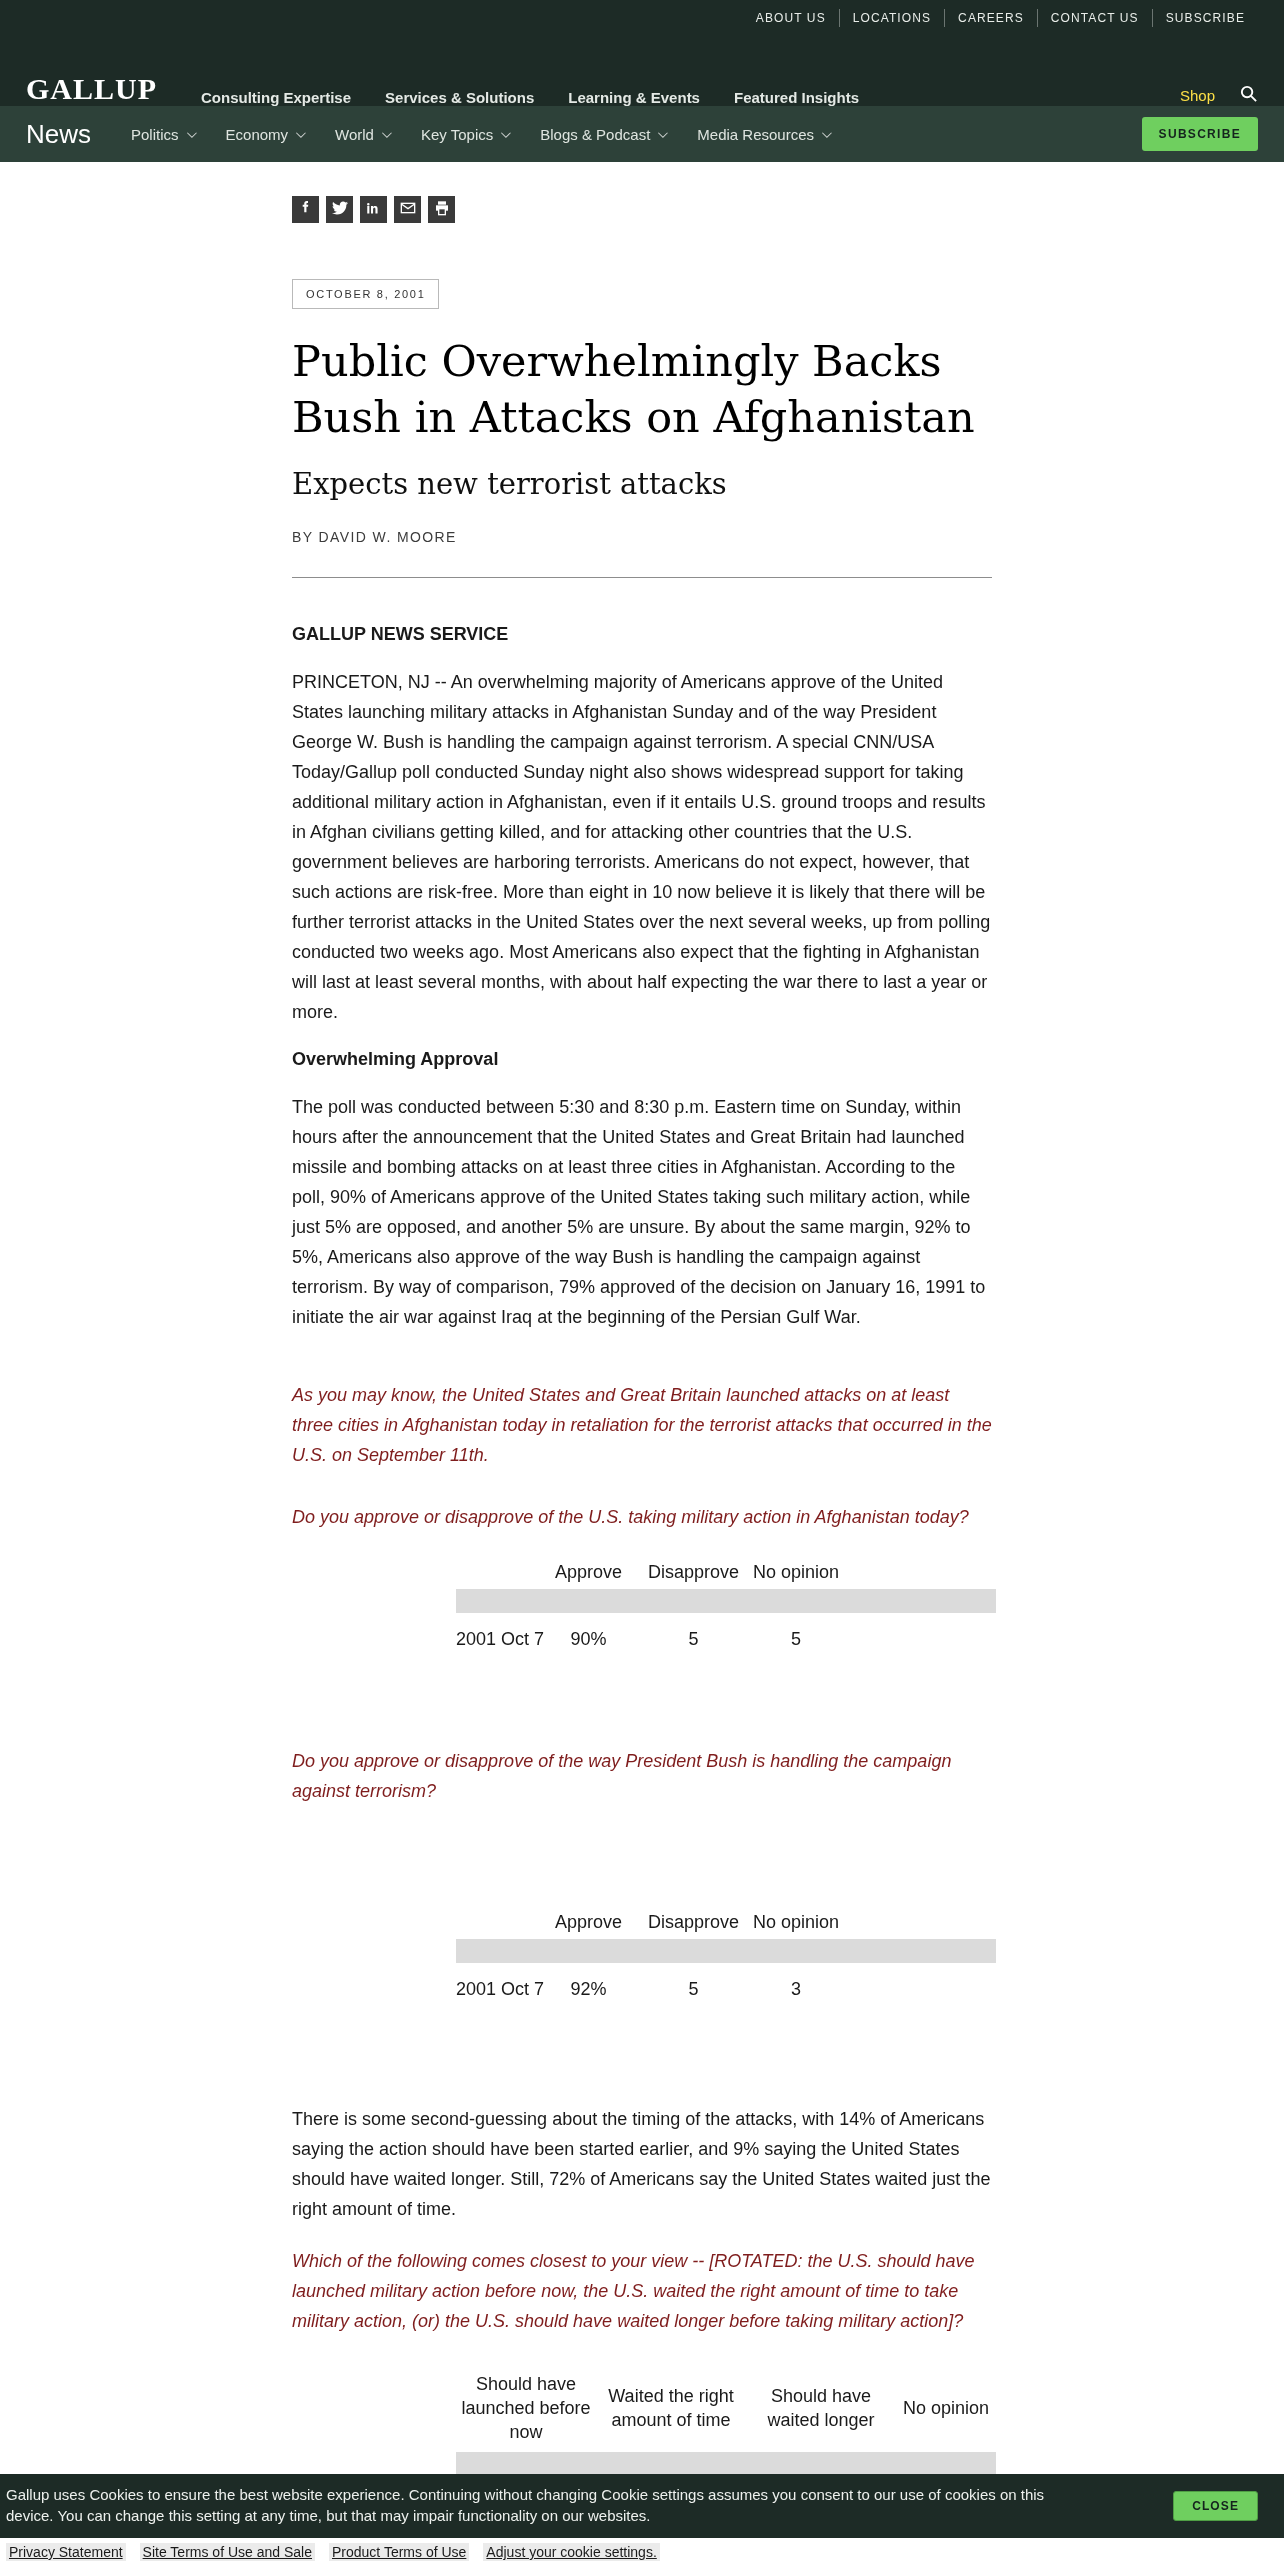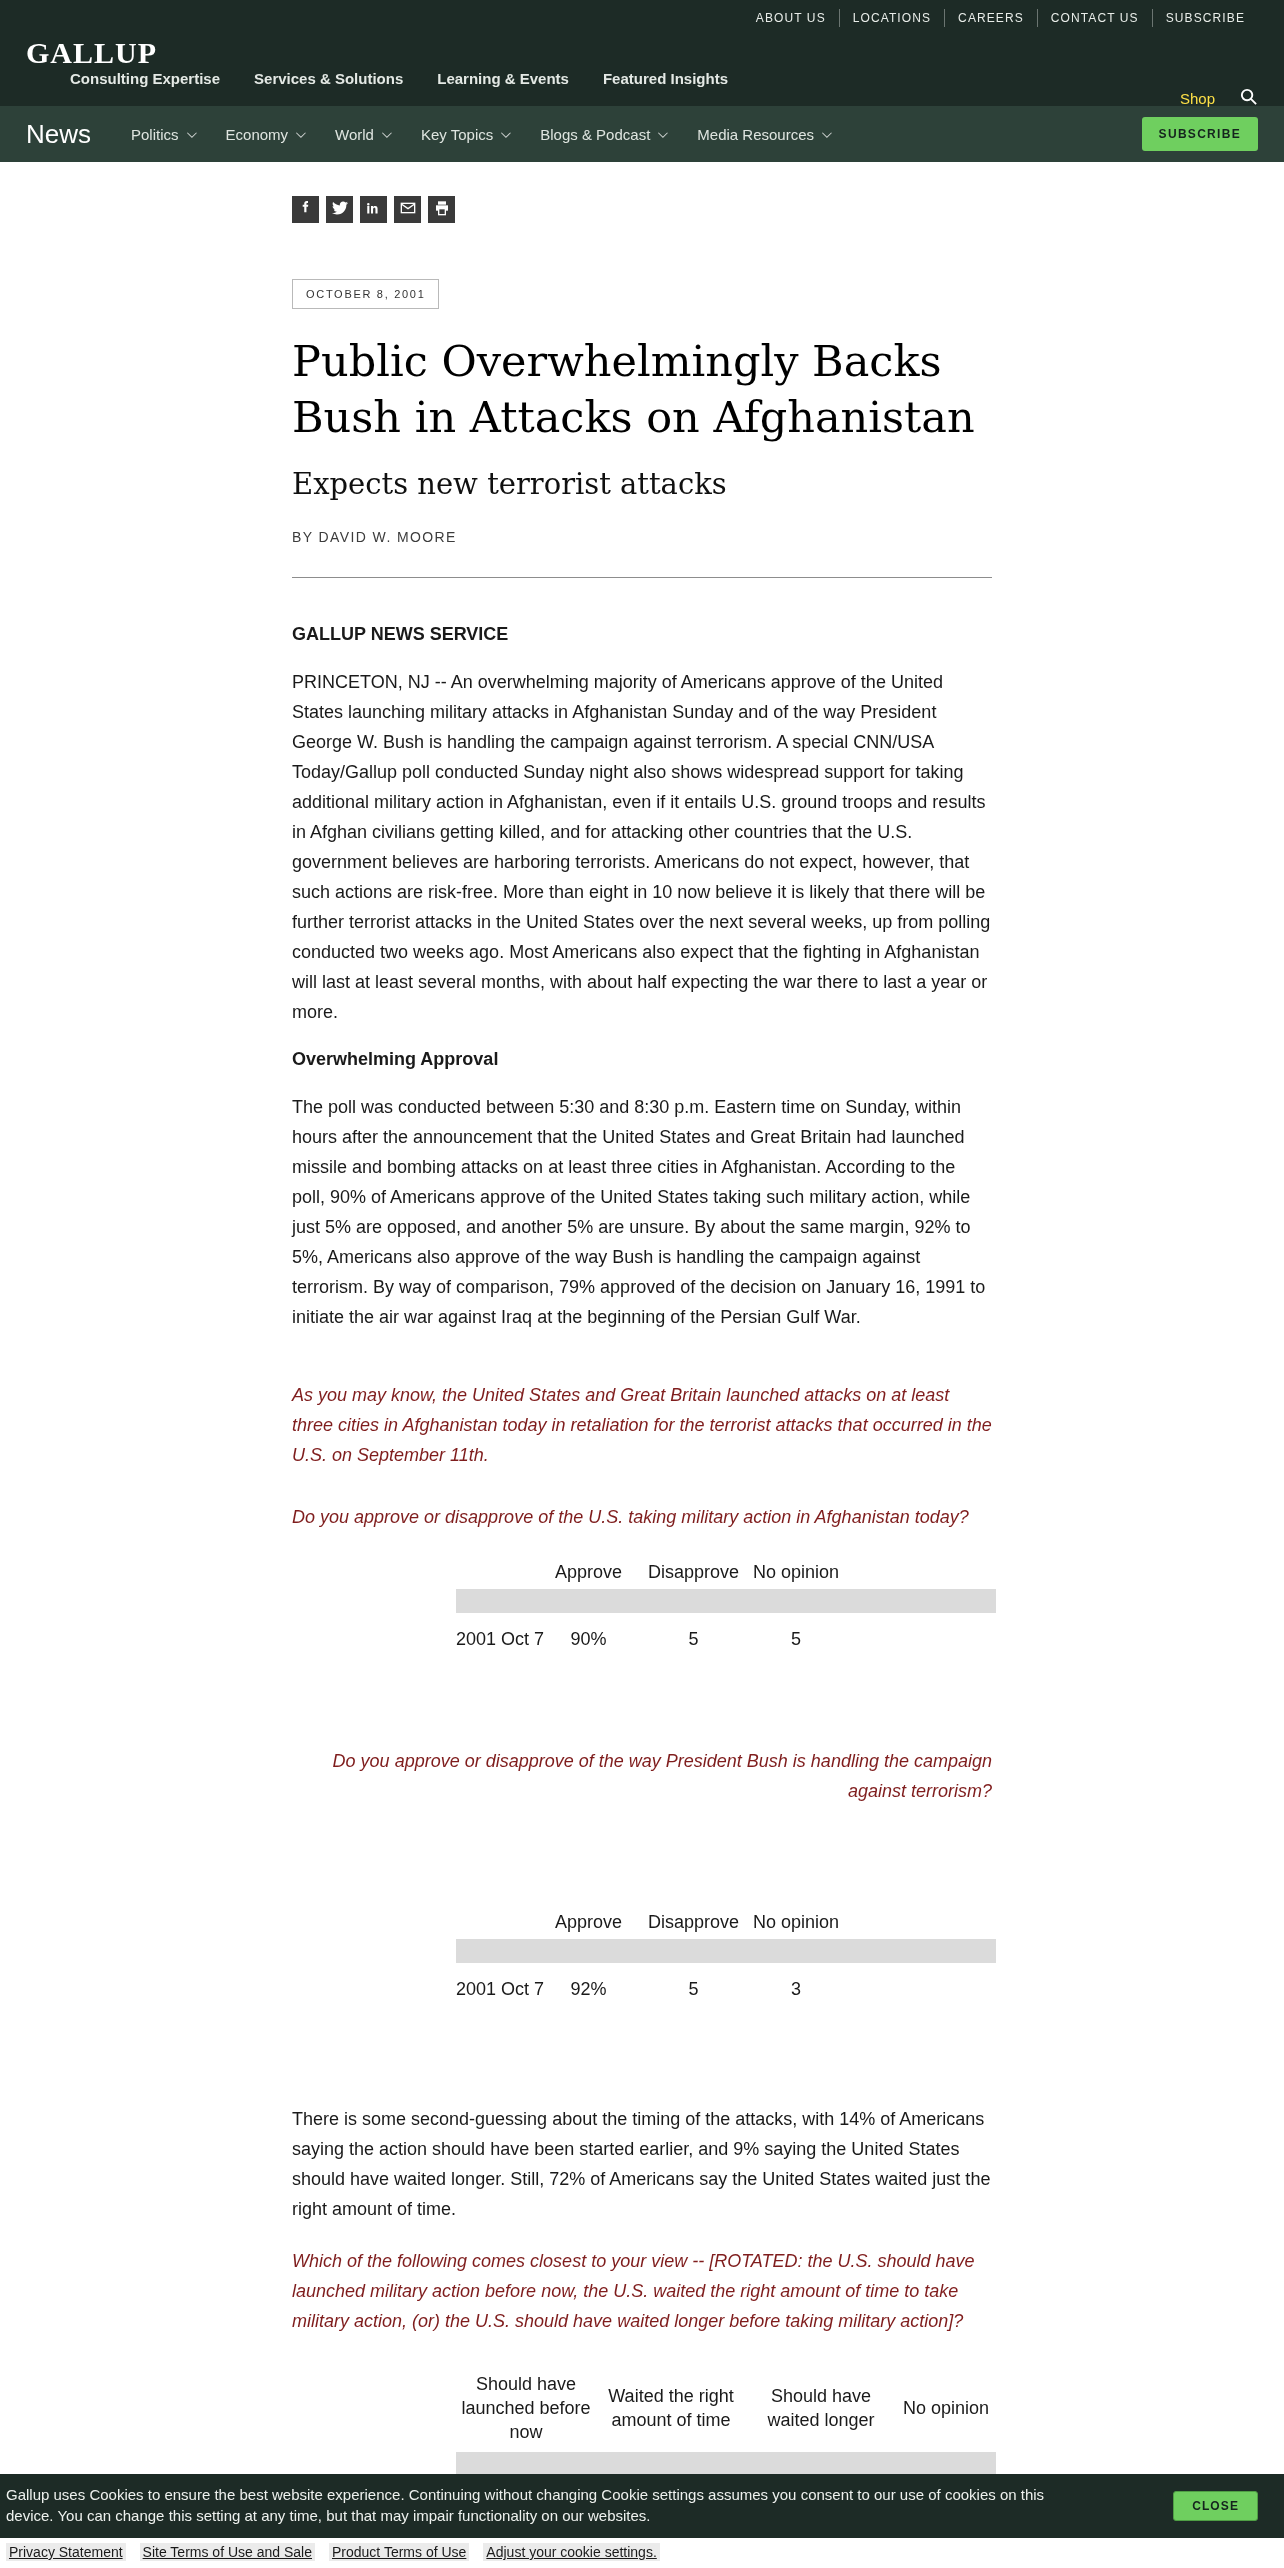--- a/index.html
+++ b/index.html
@@ -18,21 +18,21 @@
     padding:0 26px;
   }
   .utility-bar a {
     color:#e9ede9; font-size:12px; letter-spacing:1.1px; padding:2px 13px;
   }
   .utility-bar a + a { border-left:1px solid rgba(255,255,255,.35); }
 
   
   .main-nav {
     height:70px; background:#1d2b26;
-    display:flex; align-items:flex-start; padding:0 26px;flex-direction:column;
+    display:flex; align-items:flex-end; padding:0 26px;
   }
   .logo {
     font-family:"Liberation Serif", serif; font-weight:700;
     color:#ffffff; font-size:30px; letter-spacing:1px;
   }
   .main-nav-items { display:flex; gap:34px; margin-left:44px;font-weight:bold; }
   .main-nav-items a { color:#e4e9e5; font-size:15px; }
   .main-nav-right { margin-left:auto; display:flex; align-items:center; gap:24px; }
   .shop-link { color:#fde047; font-size:15px; }
   .icon-btn { display:flex; align-items:center; background:none; border:none; cursor:pointer; }
@@ -79,21 +79,21 @@
     font-size:29px; color:#101010;
   }
   .byline { margin-top:28px; font-size:14px; letter-spacing:1.4px; color:#3c3c3c; }
   .rule { margin-top:32px; border:none; border-top:1px solid #8d8d8d; height:0; }
   .source { margin-top:46px; font-size:18px; font-weight:bold; }
   p.body { margin-top:22px; font-size:18px; line-height:30px; }
   .subhead { margin-top:22px; font-size:18px; font-weight:bold; }
   p.ital { font-style:italic; color:#7f1d1d; }
   p.gap-lg { margin-top:48px; }
   p.q { margin-top:32px; }
-  p.q2 { margin-top:96px;text-align:right; }
+  p.q2 { margin-top:96px; }
   p.after-table { margin-top:104px; }
 
   
   .poll-table { margin-left:164px; width:540px; font-size:18px; margin-top:30px; }
   .poll-table.t2 { margin-top:106px; }
   .poll-table.t3 { margin-top:36px; }
   .pt-head, .pt-row { display:grid; grid-template-columns:80px 105px 105px 100px; }
   .pt-head span, .pt-row span { text-align:center; }
   .pt-head .lbl, .pt-row .lbl { text-align:left; white-space:nowrap; }
   .pt-bar { height:24px; width:540px; background:#dbdbdb; margin-top:6px; }

